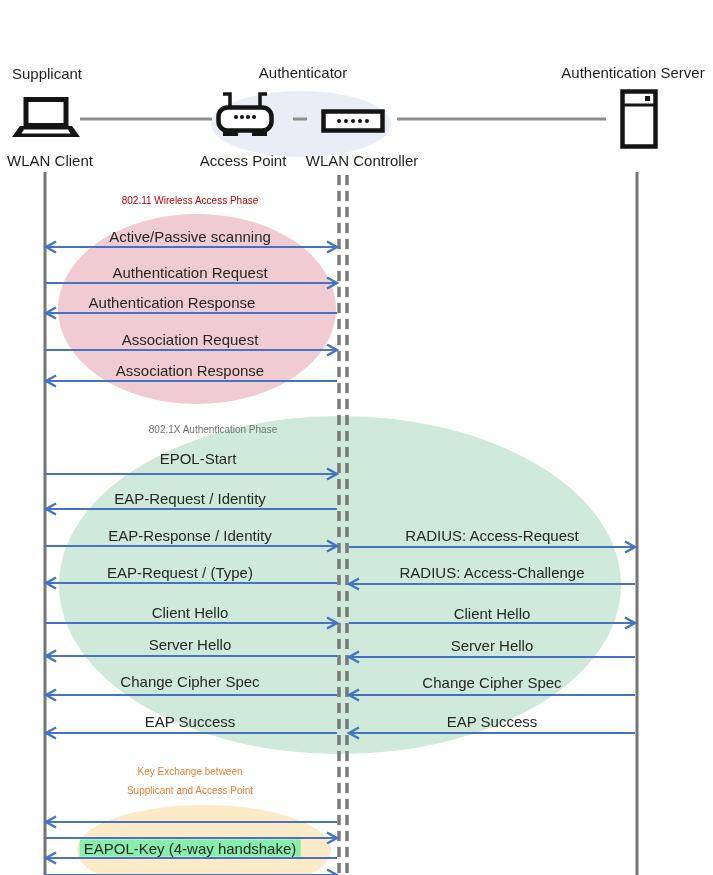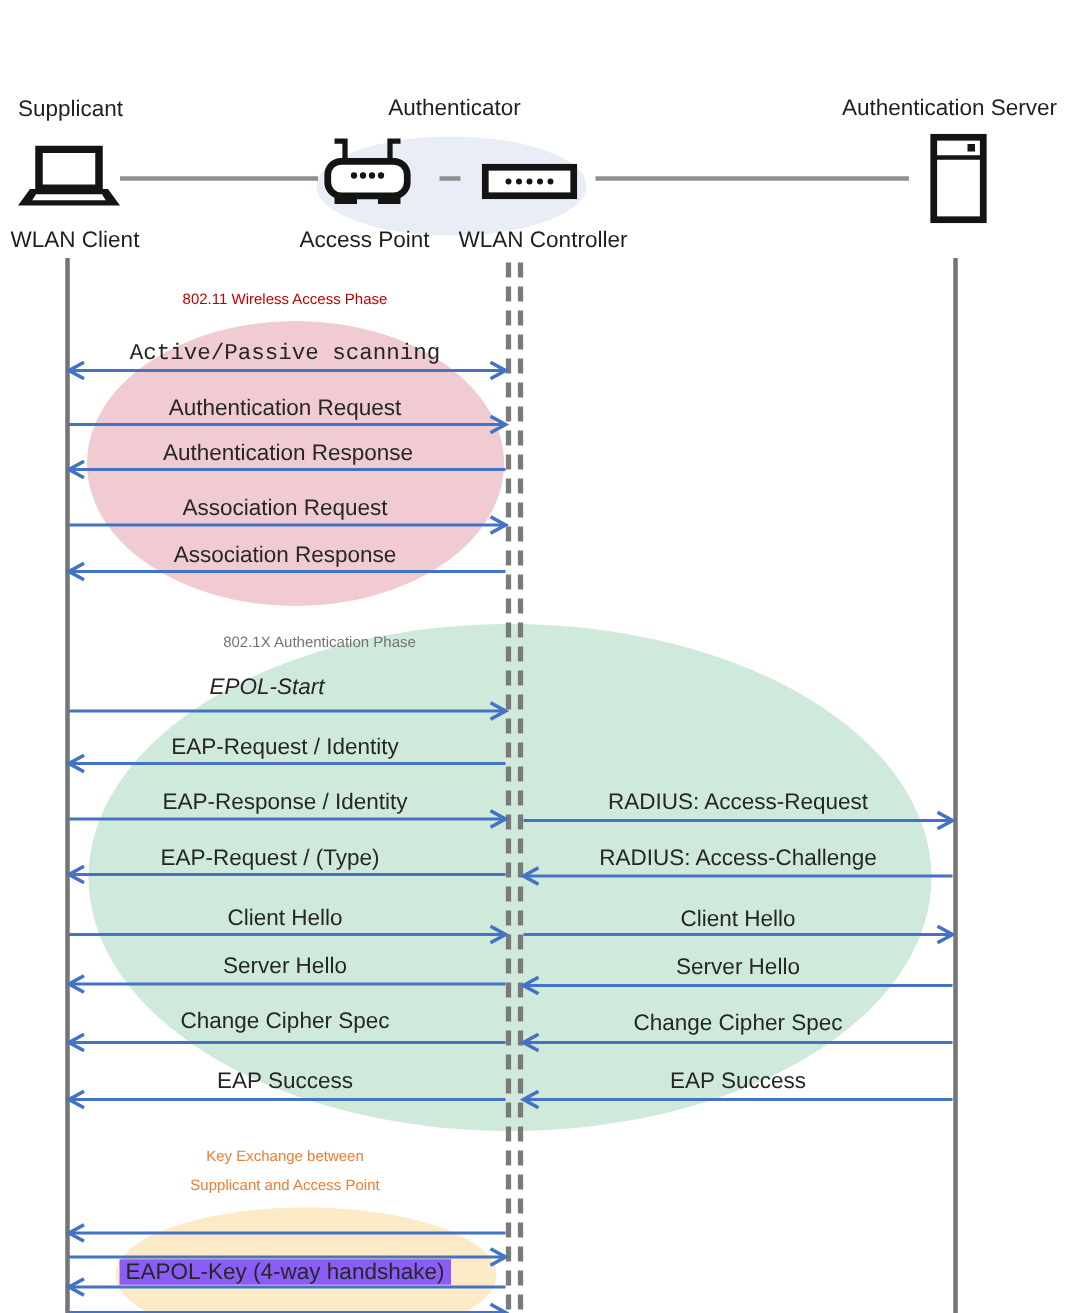--- a/index.html
+++ b/index.html
@@ -6,21 +6,21 @@
   .canvas{
     position:relative;width:713px;height:875px;background:#ffffff;
     font-family:"Liberation Sans",sans-serif;overflow:hidden;margin-top:45px;
   }
   #gfx{position:absolute;left:0;top:0;z-index:0;}
   .icon{position:absolute;z-index:2;}
   .lbl{
     position:absolute;transform:translate(-50%,-50%);
     white-space:nowrap;font-size:15px;color:#262626;z-index:3;line-height:17px;
   }
-  .msg-bg{background:#8b5cf6;padding:0 4px;}
+  .msg-bg{background:#86efac;padding:0 4px;}
   .actor{
     position:absolute;transform:translate(-50%,-50%);
     white-space:nowrap;font-size:15px;color:#1f1f1f;z-index:3;
   }
   .phase-title{
     position:absolute;transform:translate(-50%,-50%);
     white-space:pre-line;text-align:center;font-size:10px;line-height:19px;z-index:3;
   }
 </style>
 </head>
@@ -124,26 +124,26 @@
     <rect x="2.5" y="2.5" width="33" height="55" fill="#ffffff" stroke="#141414" stroke-width="4.5"></rect>
     <line x1="2.5" y1="16" x2="35.5" y2="16" stroke="#141414" stroke-width="3"></line>
     <rect x="25" y="7" width="5" height="5" fill="#141414"></rect>
   </svg>
 
   <div class="actor" style="left:50px;top:115px">WLAN Client</div>
   <div class="actor" style="left:243px;top:115px">Access Point</div>
   <div class="actor" style="left:362px;top:115px">WLAN Controller</div>
 
   <div id="labels">
-      <div class="lbl" style="left: 190px; top: 191px; font-family: Liberation Mono, monospace;">Active/Passive scanning</div>
+      <div class="lbl" style="left: 190px; top: 191px;">Active/Passive scanning</div>
       <div class="lbl" style="left: 190px; top: 227px;">Authentication Request</div>
-      <div class="lbl" style="left: 192px; top: 257px;">Authentication Response</div>
+      <div class="lbl" style="left: 172px; top: 257px;">Authentication Response</div>
       <div class="lbl" style="left: 190px; top: 294px;">Association Request</div>
       <div class="lbl" style="left: 190px; top: 325px;">Association Response</div>
-      <div class="lbl" style="left: 178px; top: 413px; font-style: italic;">EPOL-Start</div>
+      <div class="lbl" style="left: 198px; top: 413px;">EPOL-Start</div>
       <div class="lbl" style="left: 190px; top: 453px;">EAP-Request / Identity</div>
       <div class="lbl" style="left: 190px; top: 490px;">EAP-Response / Identity</div>
       <div class="lbl" style="left: 492px; top: 490px;">RADIUS: Access-Request</div>
       <div class="lbl" style="left: 180px; top: 527px;">EAP-Request / (Type)</div>
       <div class="lbl" style="left: 492px; top: 527px;">RADIUS: Access-Challenge</div>
       <div class="lbl" style="left: 190px; top: 567px;">Client Hello</div>
       <div class="lbl" style="left: 492px; top: 568px;">Client Hello</div>
       <div class="lbl" style="left: 190px; top: 599px;">Server Hello</div>
       <div class="lbl" style="left: 492px; top: 600px;">Server Hello</div>
       <div class="lbl" style="left: 190px; top: 636px;">Change Cipher Spec</div>

